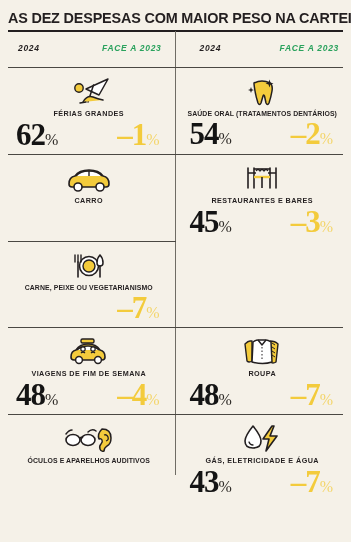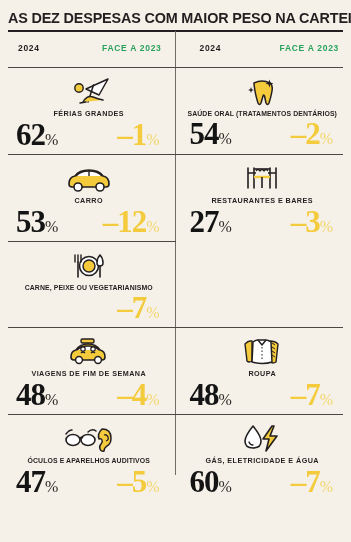--- a/index.html
+++ b/index.html
@@ -48,20 +48,21 @@
   .head-row {
     display: flex;
     margin-top: 11px;
     padding: 0 8px;
     box-sizing: border-box;
   }
   .head-col {
     width: 50%;
     display: flex;
     box-sizing: border-box;
+    font-style: italic;
   }
   .head-col.left { padding-right: 10px; }
   .head-col.right { padding-left: 14px; }
   .head-year, .head-delta {
     font-size: 8.5px;
     font-weight: 700;
     letter-spacing: 0.7px;
     text-transform: uppercase;
     white-space: nowrap;
   }
@@ -234,40 +235,36 @@
         <div class="icon-box">
           <svg width="52" height="30" viewBox="0 0 52 30">
             <path d="M6 20 q0-7 6-8 q4-6 14-6 q10 0 14 6 q6 1 6 8 q0 3-3 3 H9 q-3 0-3-3 Z" fill="#f3cb3c" stroke="#231f20" stroke-width="1.6" stroke-linejoin="round"></path>
             <path d="M13 12 q4-5 13-5 q9 0 13 5" fill="#ffffff" stroke="#231f20" stroke-width="1.5"></path>
             <path d="M26 7 L26 12" stroke="#231f20" stroke-width="1.4"></path>
             <circle cx="15" cy="23" r="4" fill="#ffffff" stroke="#231f20" stroke-width="1.6"></circle>
             <circle cx="37" cy="23" r="4" fill="#ffffff" stroke="#231f20" stroke-width="1.6"></circle>
           </svg>
         </div>
         <div class="label">CARRO</div>
-        <div class="figs">
-          <span class="val"><span>53</span><span class="pct">%</span></span>
-          <span class="delta"><span>–12</span><span class="pct">%</span></span>
-        </div>
       </div>
       <div class="cell right">
         <div class="icon-box">
           <svg width="44" height="30" viewBox="0 0 44 30">
             <path d="M8 4 L8 24 M36 4 L36 24" stroke="#231f20" stroke-width="1.6" stroke-linecap="round"></path>
             <path d="M8 9 L16 9 M28 9 L36 9" stroke="#231f20" stroke-width="1.6"></path>
             <path d="M14 4 L14 24 M30 4 L30 24" stroke="#231f20" stroke-width="1.6" stroke-linecap="round"></path>
             <path d="M14 13 L30 13" stroke="#f3cb3c" stroke-width="2.4"></path>
             <path d="M16 7 q2-3 4 0 q2-3 4 0 q2-3 4 0" fill="none" stroke="#231f20" stroke-width="1.3"></path>
             <path d="M14 5 L30 5" stroke="#231f20" stroke-width="1.6"></path>
             <path d="M22 13 L22 24" stroke="#231f20" stroke-width="1.6"></path>
           </svg>
         </div>
         <div class="label">RESTAURANTES E BARES</div>
         <div class="figs">
-          <span class="val"><span>27</span><span class="pct">%</span></span>
+          <span class="val"><span>45</span><span class="pct">%</span></span>
           <span class="delta"><span>–3</span><span class="pct">%</span></span>
         </div>
       </div>
     </div>
 
     <div class="row">
       <div class="cell left">
         <div class="icon-box">
           <svg width="44" height="30" viewBox="0 0 44 30">
             <circle cx="22" cy="15" r="9.5" fill="#ffffff" stroke="#231f20" stroke-width="1.6"></circle>
@@ -330,35 +327,31 @@
           <svg width="54" height="30" viewBox="0 0 54 30">
             <path d="M4 10 q3-4 6-4 M26 8 q4-4 8-1" fill="none" stroke="#231f20" stroke-width="1.5" stroke-linecap="round"></path>
             <ellipse cx="11" cy="16" rx="7" ry="5.5" fill="#ffffff" stroke="#231f20" stroke-width="1.6"></ellipse>
             <ellipse cx="26" cy="16" rx="7" ry="5.5" fill="#ffffff" stroke="#231f20" stroke-width="1.6"></ellipse>
             <path d="M18 14 q1.5-1.5 3 0" fill="none" stroke="#231f20" stroke-width="1.5"></path>
             <path d="M40 5 q9 0 9 9 q0 6-4 8 q-3 2-3 5 q-3 1-4-2 q-1-3 1-5 q2-2 1-4 q-1-2-3-1 q-2-5 3-10 Z" fill="#f3cb3c" stroke="#231f20" stroke-width="1.5" stroke-linejoin="round"></path>
             <path d="M42 11 q3-1 4 2 q1 3-2 4" fill="none" stroke="#231f20" stroke-width="1.3"></path>
           </svg>
         </div>
         <div class="label tight">ÓCULOS E APARELHOS AUDITIVOS</div>
-        <div class="figs">
-          <span class="val"><span>47</span><span class="pct">%</span></span>
-          <span class="delta"><span>–5</span><span class="pct">%</span></span>
-        </div>
       </div>
       <div class="cell right">
         <div class="icon-box">
           <svg width="44" height="32" viewBox="0 0 44 32">
             <path d="M13 3 q8 10 8 15 q0 7-8 7 q-8 0-8-7 q0-5 8-15 Z" fill="#ffffff" stroke="#231f20" stroke-width="1.6" stroke-linejoin="round"></path>
             <path d="M9 19 q1 3 4 3" fill="none" stroke="#231f20" stroke-width="1.3" stroke-linecap="round"></path>
             <path d="M32 3 L23 16 L29 16 L26 28 L37 13 L30 13 L34 3 Z" fill="#f3cb3c" stroke="#231f20" stroke-width="1.6" stroke-linejoin="round"></path>
           </svg>
         </div>
         <div class="label">GÁS, ELETRICIDADE E ÁGUA</div>
         <div class="figs">
-          <span class="val"><span>60</span><span class="pct">%</span></span>
+          <span class="val"><span>43</span><span class="pct">%</span></span>
           <span class="delta"><span>–7</span><span class="pct">%</span></span>
         </div>
       </div>
     </div>
 
   </div>
 </div>
 
 </body></html>

